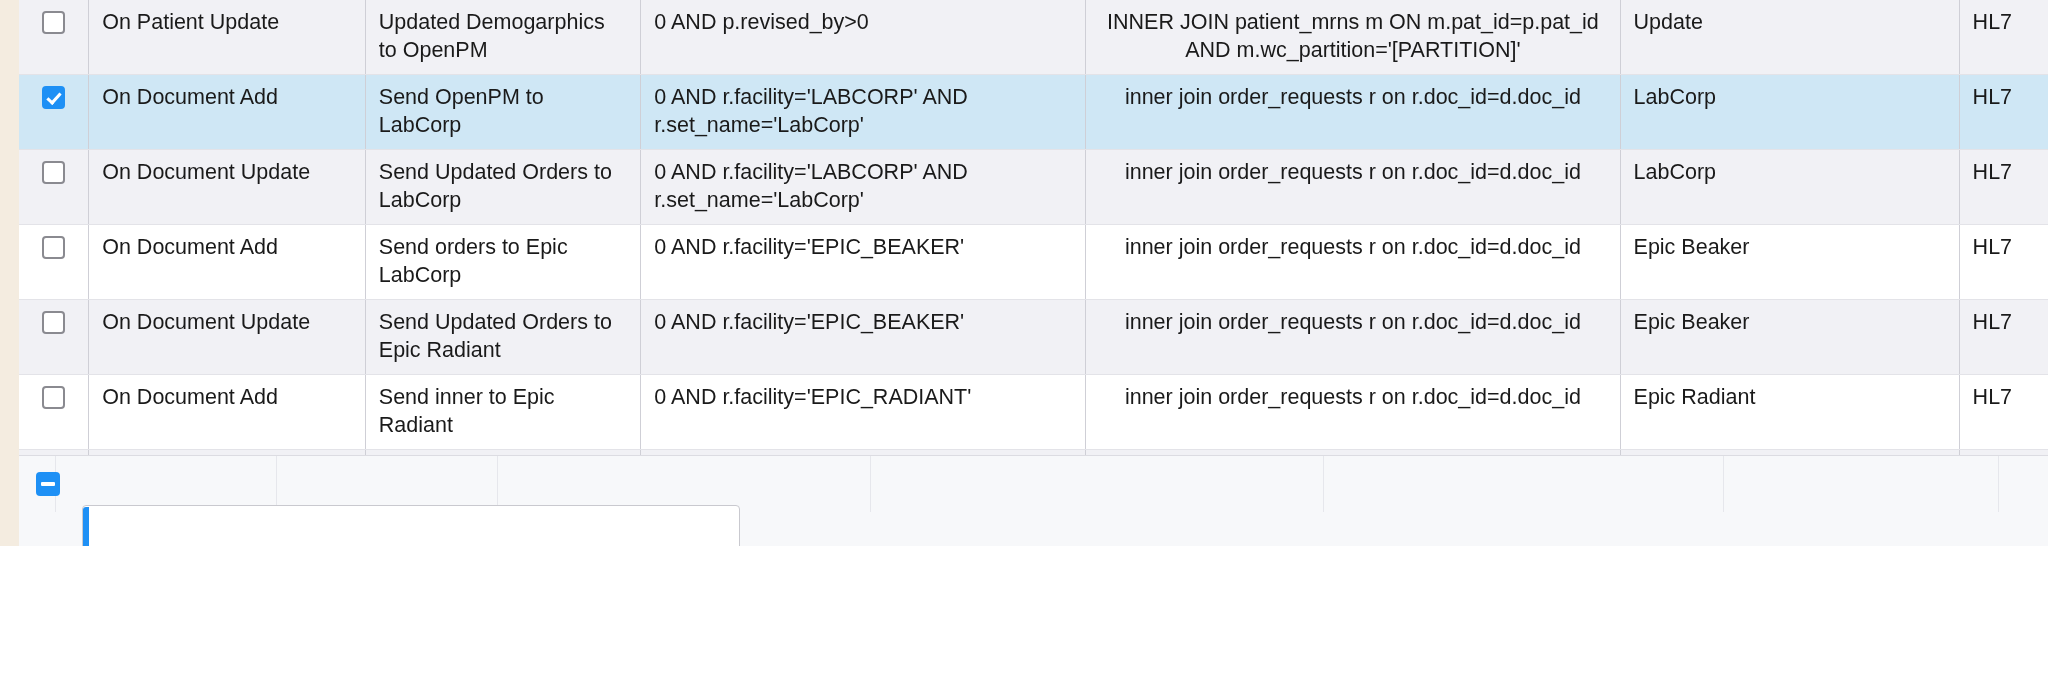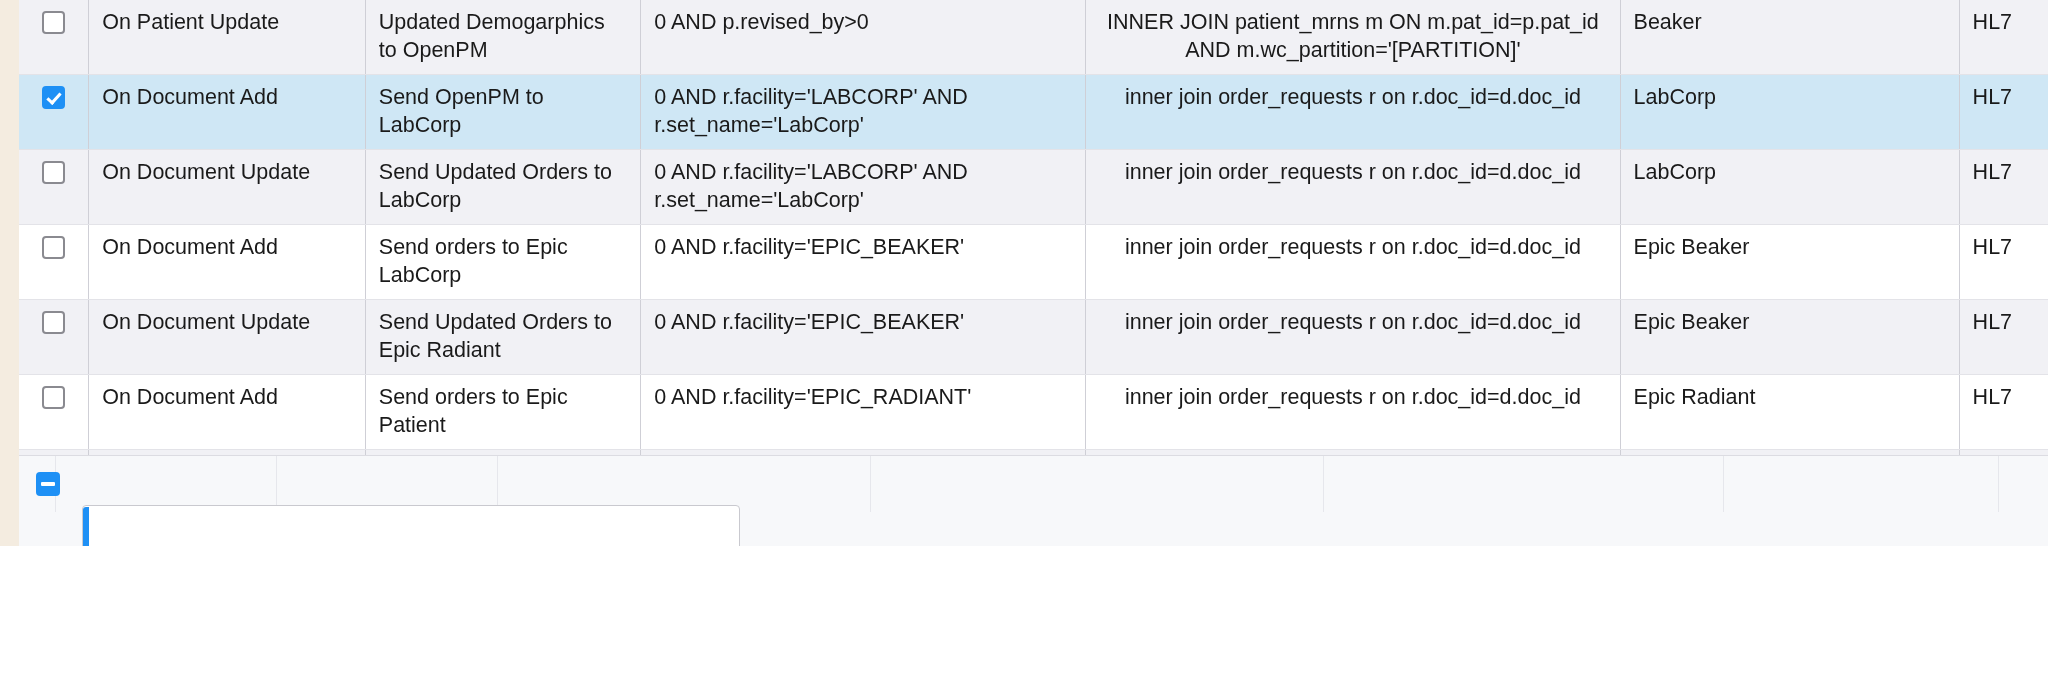--- a/index.html
+++ b/index.html
@@ -182,21 +182,21 @@
 
   <div class="grid-wrap">
     <table class="grid">
       <tbody>
           <tr class="row-alt">
             <td class="c-check"><span class="cb"></span></td>
             <td class="c-event">On Patient Update</td>
             <td class="c-desc">Updated Demogarphics to OpenPM</td>
             <td class="c-crit">0 AND p.revised_by&gt;0</td>
             <td class="c-join">INNER JOIN patient_mrns m ON m.pat_id=p.pat_id AND m.wc_partition='[PARTITION]'</td>
-            <td class="c-system">Beaker</td>
+            <td class="c-system">Update</td>
             <td class="c-type">HL7</td>
           </tr>
           <tr class="row-sel">
             <td class="c-check"><span class="cb checked"></span></td>
             <td class="c-event">On Document Add</td>
             <td class="c-desc">Send OpenPM to LabCorp</td>
             <td class="c-crit">0 AND r.facility='LABCORP' AND r.set_name='LabCorp'</td>
             <td class="c-join">inner join order_requests r on r.doc_id=d.doc_id</td>
             <td class="c-system">LabCorp</td>
             <td class="c-type">HL7</td>
@@ -224,21 +224,21 @@
             <td class="c-event">On Document Update</td>
             <td class="c-desc">Send Updated Orders to Epic Radiant</td>
             <td class="c-crit">0 AND r.facility='EPIC_BEAKER'</td>
             <td class="c-join">inner join order_requests r on r.doc_id=d.doc_id</td>
             <td class="c-system">Epic Beaker</td>
             <td class="c-type">HL7</td>
           </tr>
           <tr class="row-plain">
             <td class="c-check"><span class="cb"></span></td>
             <td class="c-event">On Document Add</td>
-            <td class="c-desc">Send orders to Epic Patient</td>
+            <td class="c-desc">Send inner to Epic Radiant</td>
             <td class="c-crit">0 AND r.facility='EPIC_RADIANT'</td>
             <td class="c-join">inner join order_requests r on r.doc_id=d.doc_id</td>
             <td class="c-system">Epic Radiant</td>
             <td class="c-type">HL7</td>
           </tr>
           <tr class="row-alt">
             <td class="c-check"><span class="cb"></span></td>
             <td class="c-event">On Document Update</td>
             <td class="c-desc">Send Updated Orders to Epic Radiant</td>
             <td class="c-crit">0 AND r.facility='EPIC_RADIANT'</td>

